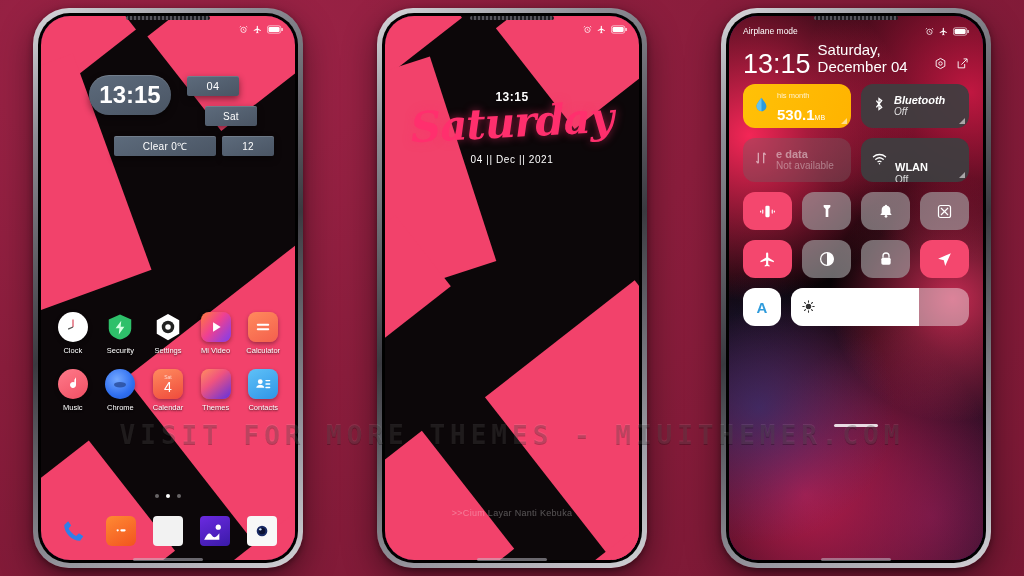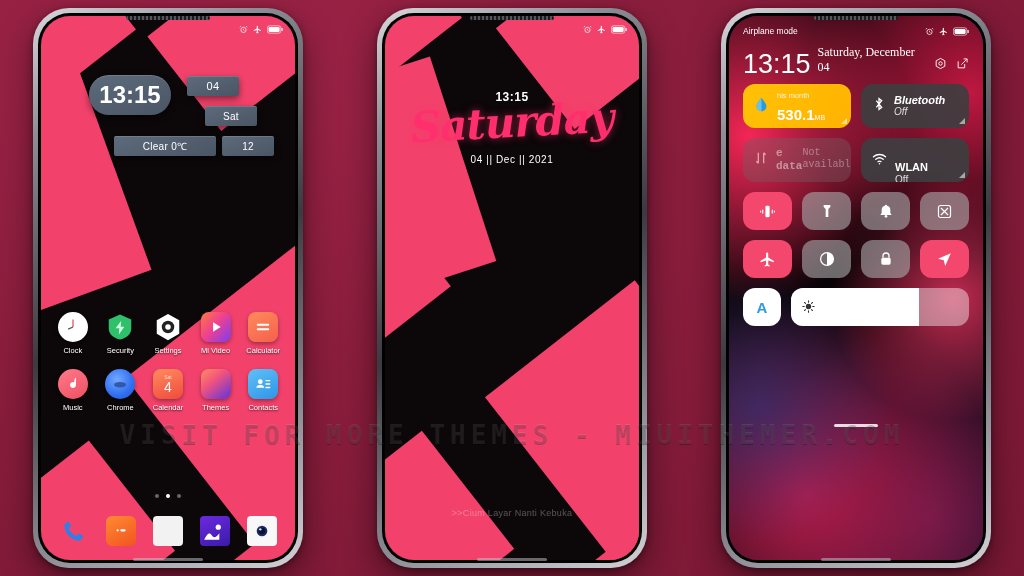--- a/index.html
+++ b/index.html
@@ -181,21 +181,21 @@
   }
   .cc-status{
     position:absolute; top:0; left:0; right:0; height:30px; z-index:20;
     display:flex; align-items:center; padding:0 14px; color:#fff; font-size:8.5px;
   }
   .cc-head{
     position:absolute; top:32px; left:14px; right:14px; height:30px; z-index:20;
     display:flex; align-items:flex-end; gap:7px; color:#fff;
   }
   .cc-clock{ font-size:27px; font-weight:300; line-height:.95; letter-spacing:0; }
-  .cc-date{ font-size:12px; padding-bottom:3px;font-family:Liberation Serif, serif; }
+  .cc-date{ font-size:15px; padding-bottom:3px; }
   .cc-head-icons{ margin-left:auto; display:flex; gap:9px; padding-bottom:4px; }
 
   .cc-body{ position:absolute; top:68px; left:14px; right:14px; z-index:20; }
   .cc-row-big{ display:grid; grid-template-columns:1fr 1fr; gap:10px; margin-bottom:10px; }
   .big-tile{
     height:44px; border-radius:12px; position:relative; overflow:hidden;
     display:flex; align-items:center; gap:7px; padding:0 10px; color:#fff;
   }
   .tile-data{ background:linear-gradient(110deg,#ffc107,#ffb300); }
   .tile-dark{ background:rgba(62,62,64,.92); }
@@ -558,21 +558,21 @@
           </div>
         </div>
 
         <div class="cc-row-big">
           <div class="big-tile tile-dim">
             <span>
               <svg width="16" height="16" viewBox="0 0 24 24" fill="none" stroke="rgba(255,255,255,.55)" stroke-width="2">
                 <path d="M8 4 v16 M8 20 l-3-3 M16 20 V4 M16 4 l3 3"></path>
               </svg>
             </span>
-            <span style="display:flex;flex-direction:row;font-family:Liberation Mono, monospace;">
+            <span style="display:flex;flex-direction:column;">
               <span class="bt-title">e data</span>
               <span class="bt-sub">Not available</span>
             </span>
           </div>
 
           <div class="big-tile tile-dark">
             <span>
               <svg width="17" height="17" viewBox="0 0 24 24" fill="none" stroke="#fff" stroke-width="2" stroke-linecap="round">
                 <path d="M3.5 9.5 a13 13 0 0 1 17 0"></path>
                 <path d="M6.8 13 a8.5 8.5 0 0 1 10.4 0"></path>

